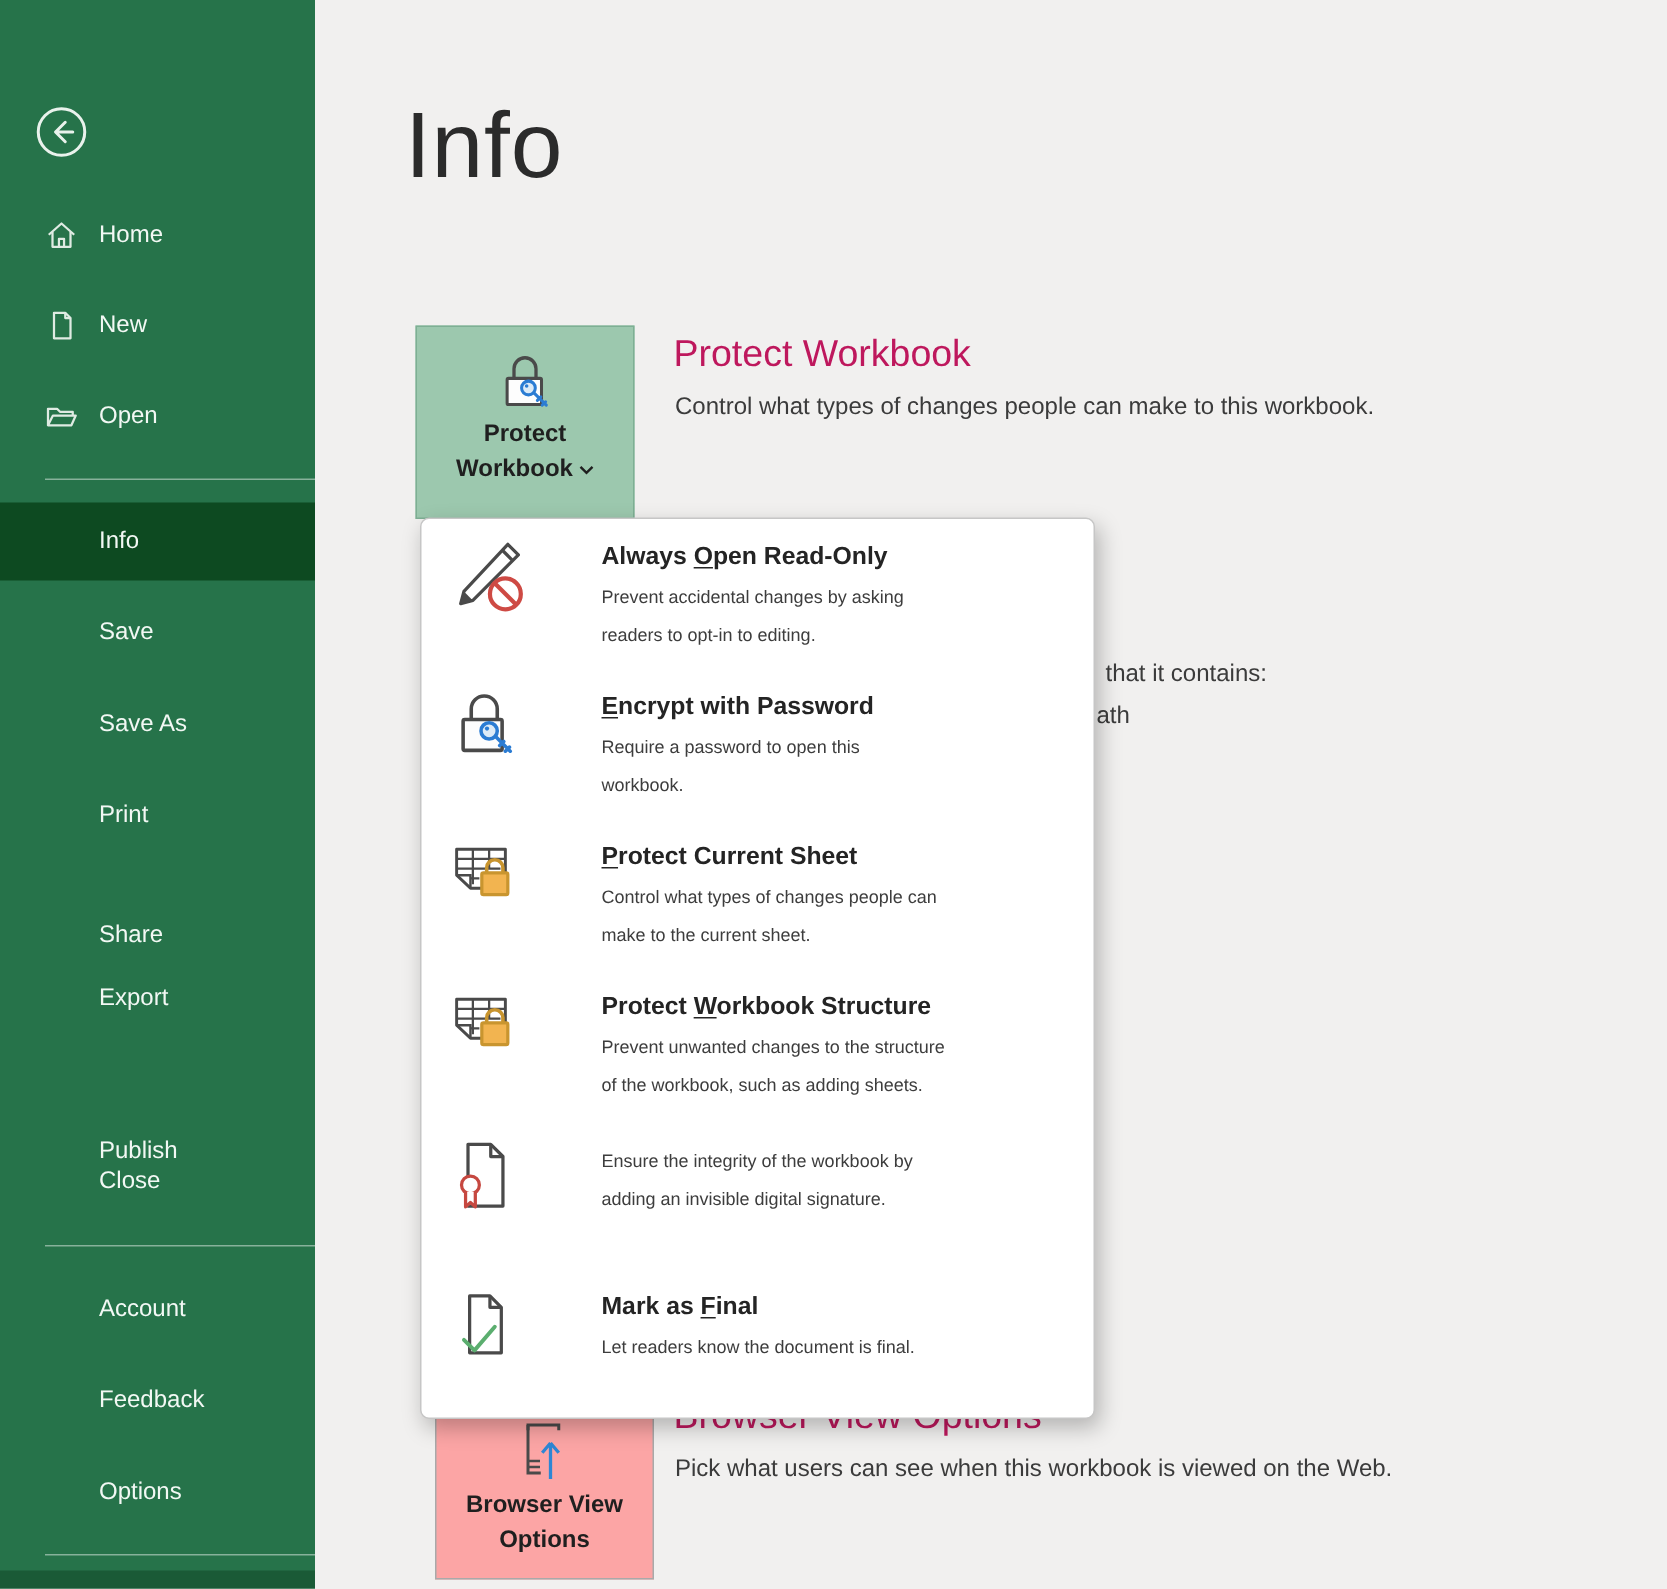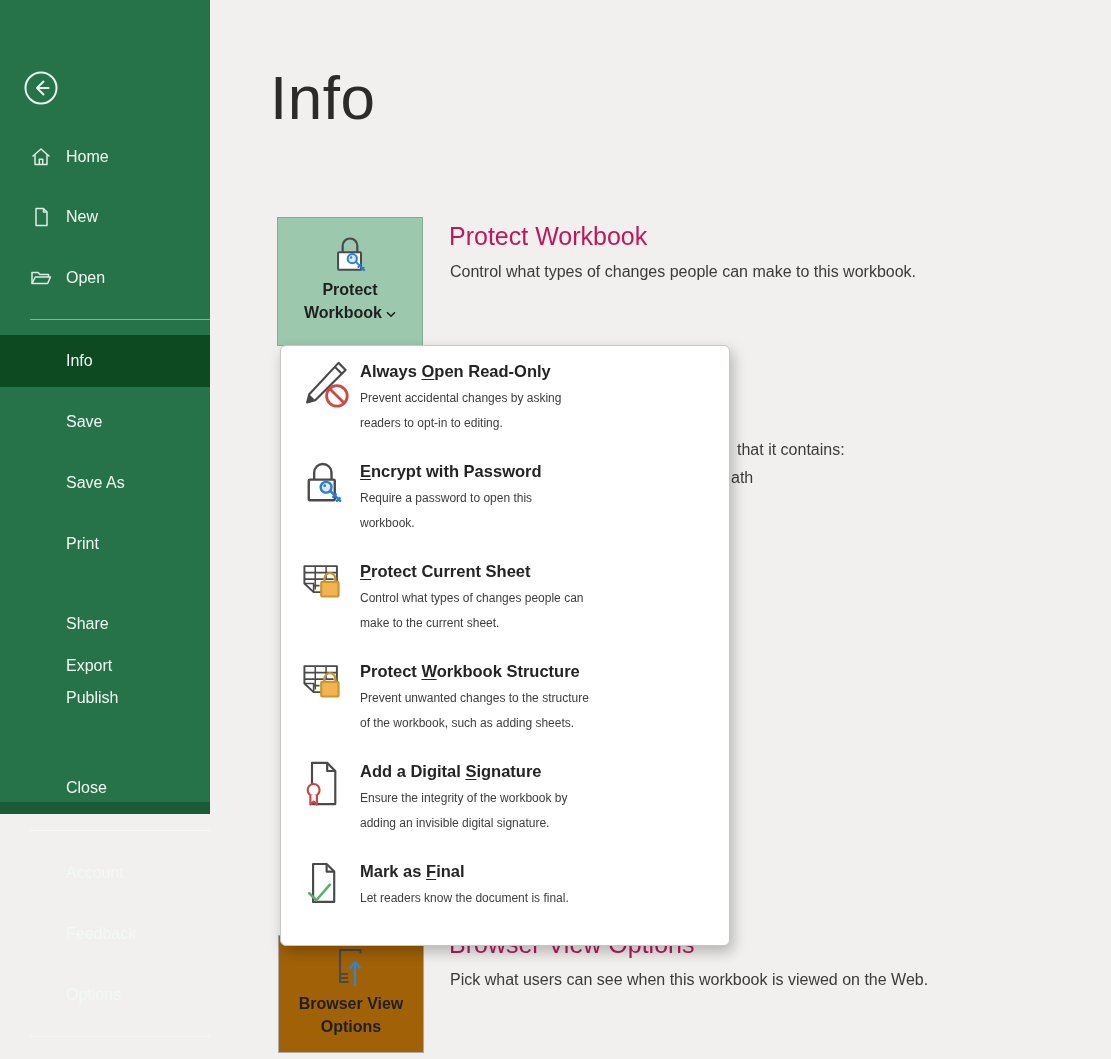--- a/index.html
+++ b/index.html
@@ -1,47 +1,47 @@
 <!DOCTYPE html>
 <html><head>
 <meta charset="utf-8">
 <style>
   * { margin:0; padding:0; box-sizing:border-box; }
   html,body { width:1111px; height:1059px; }
   body { font-family:"Liberation Sans", sans-serif; background:#F1F0EF; overflow:hidden; }
   .frame { position:relative; width:1111px; height:1059px; background:#F1F0EF; }
 
   
-  .sidebar { position:absolute; left:0; top:0; width:210px; height:814px; background:#26734A; z-index:20; }
+  .sidebar { position:absolute; left:0; top:0; width:210px; height:1059px; background:#26734A; z-index:20; }
   .back-btn { position:absolute; left:21px; top:68px; width:40px; height:40px; background:transparent; border:none; cursor:pointer; }
   .nav-row { position:absolute; left:0; width:210px; height:52px; display:flex; align-items:center; color:#F2F8F4; font-size:16px; cursor:pointer; }
   .nav-row .nav-icon { position:absolute; left:29px; width:24px; height:24px; display:flex; align-items:center; }
   .nav-row .nav-label { position:absolute; left:66px; white-space:nowrap; }
   .nav-row.selected { background:#0D4A21; }
   .sb-divider { position:absolute; left:30px; right:0; height:1px; background:rgba(255,255,255,0.45); }
   .sb-bottom-strip { position:absolute; left:0; bottom:0; width:210px; height:12px; background:#1A5A36; }
 
   
   .page-title { position:absolute; left:270px; top:62px; font-size:62px; font-weight:200; color:#2B2B2B; letter-spacing:0.5px; z-index:1; }
 
   .section-heading { position:absolute; font-size:25px; font-weight:400; color:#be185d; white-space:nowrap; z-index:1; }
   .section-desc { position:absolute; font-size:16px; color:#3B3B3B; white-space:nowrap; z-index:1; }
 
   .tile-btn { position:absolute; display:flex; flex-direction:column; align-items:center; cursor:pointer; z-index:5; }
   .protect-tile { left:277px; top:217px; width:146px; height:129px; background:#9CC8AE; border:1px solid #7EAF94; padding-top:14px; }
-  .browser-tile { left:278px; top:935px; width:146px; height:118px; background:#a16207; border:1px solid #A9A9A9; padding-top:8px; }
+  .browser-tile { left:290px; top:935px; width:146px; height:118px; background:#fca5a5; border:1px solid #A9A9A9; padding-top:8px; }
   .tile-label { font-size:16px; font-weight:700; color:#1F1F1F; line-height:23px; text-align:center; white-space:nowrap; }
   .tile-label .chev { margin-left:4px; }
 
   .frag { position:absolute; font-size:16px; color:#3B3B3B; white-space:nowrap; z-index:1; }
 
   
   .menu { position:absolute; left:280px; top:345px; width:450px; height:601px; background:#FFFFFF;
           border:1px solid #C6C6C6; border-radius:6px; box-shadow:3px 6px 14px rgba(0,0,0,0.25); z-index:10; }
-  .menu-item { position:relative; height:100px; padding:13px 18px 0 79px; cursor:pointer; }
+  .menu-item { position:relative; height:100px; padding:13px 18px 0 120px; cursor:pointer; }
   .mi-icon { position:absolute; left:18px; top:12px; width:52px; height:52px; }
   .mi-title { font-size:16.5px; font-weight:700; color:#242424; line-height:24px; white-space:nowrap; }
   .mi-title .accel { text-decoration:underline; text-underline-offset:2px; }
   .mi-desc { font-size:12px; color:#3D3D3D; line-height:25px; margin-top:3px; white-space:nowrap; }
 
   svg { display:block; }
 </style>
 </head>
 <body>
 
@@ -102,21 +102,21 @@
     </div>
     <div class="nav-row" style="top:518px;">
       <span class="nav-label">Print</span>
     </div>
     <div class="nav-row" style="top:598px;">
       <span class="nav-label">Share</span>
     </div>
     <div class="nav-row" style="top:640px;">
       <span class="nav-label">Export</span>
     </div>
-    <div class="nav-row" style="top:672px;">
+    <div class="nav-row" style="top:742px;">
       <span class="nav-label">Publish</span>
     </div>
     <div class="nav-row" style="top:762px;">
       <span class="nav-label">Close</span>
     </div>
 
     <div class="sb-divider" style="top:830px;"></div>
 
     <div class="nav-row" style="top:847px;">
       <span class="nav-label">Account</span>
@@ -248,21 +248,20 @@
 
     <div class="menu-item">
       <span class="mi-icon">
         <svg width="52" height="52" viewBox="0 0 48 48" fill="none">
           <path d="M12 4.5 H26 L33.5 12 V42.5 H12 Z" fill="#FFFFFF" stroke="#4A4A4A" stroke-width="2" stroke-linejoin="round"></path>
           <path d="M26 4.5 V12 H33.5" stroke="#4A4A4A" stroke-width="2" stroke-linejoin="round"></path>
           <circle cx="13.5" cy="29.5" r="5.5" fill="#FFFFFF" stroke="#C64840" stroke-width="2"></circle>
           <path d="M10.5 33.8 V43 L13.5 40.3 L16.5 43 V33.8" fill="#FFFFFF" stroke="#C64840" stroke-width="2" stroke-linejoin="round"></path>
         </svg>
       </span>
-      <div class="mi-title"><span>Add a Digital </span><span class="accel">S</span><span>ignature</span></div>
       <div class="mi-desc">
         <div>Ensure the integrity of the workbook by</div>
         <div>adding an invisible digital signature.</div>
       </div>
     </div>
 
     <div class="menu-item">
       <span class="mi-icon">
         <svg width="52" height="52" viewBox="0 0 48 48" fill="none">
           <path d="M13 5.5 H25.5 L32.5 12.5 V40.5 H13 Z" fill="#FFFFFF" stroke="#4A4A4A" stroke-width="2" stroke-linejoin="round"></path>

